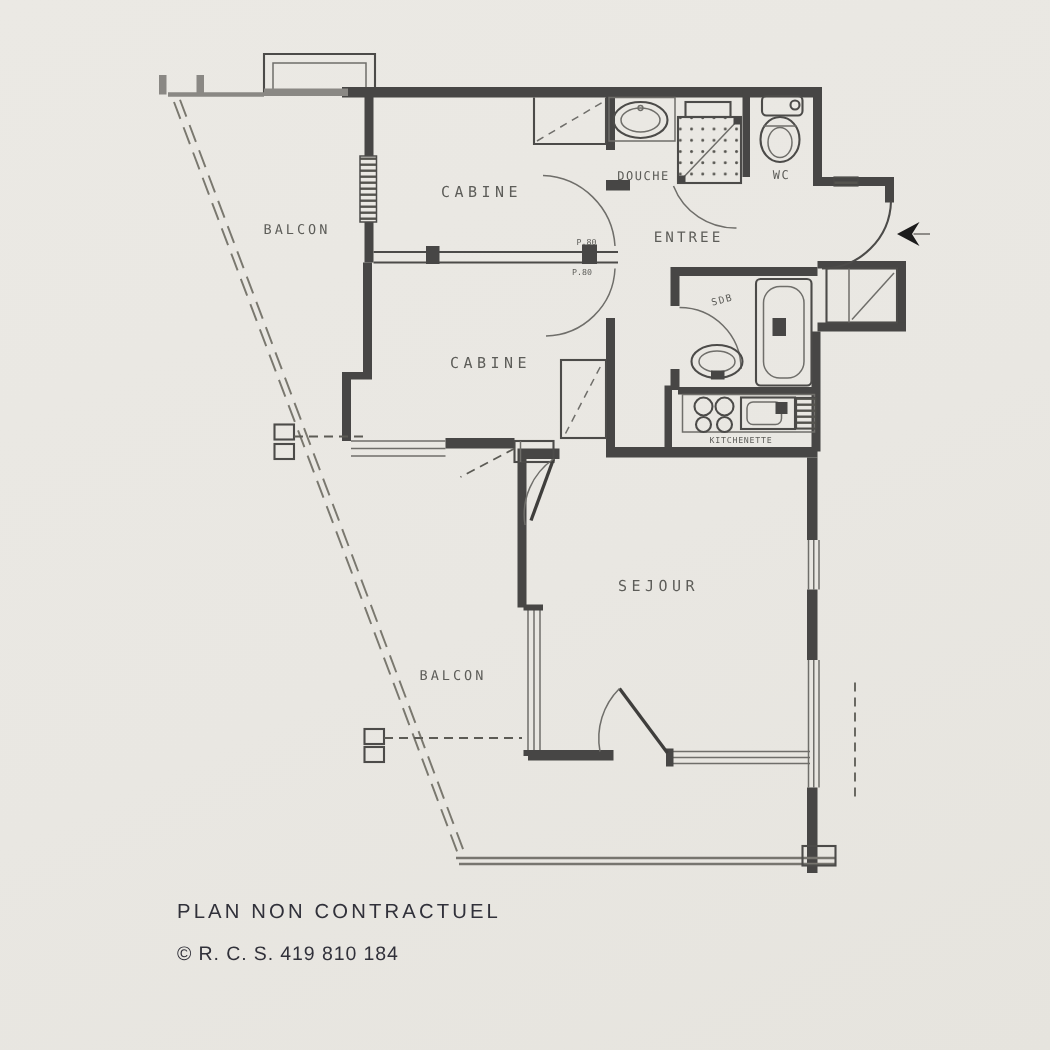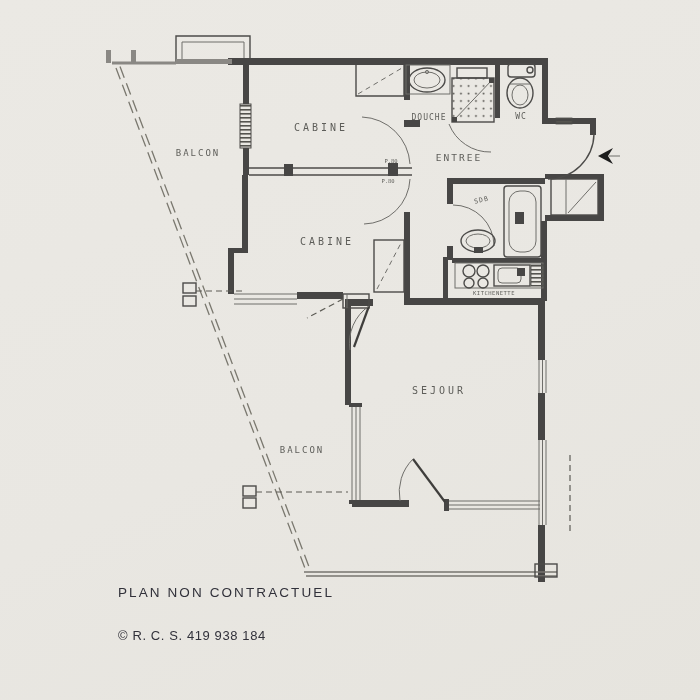--- a/index.html
+++ b/index.html
@@ -11,21 +11,21 @@
   .s1{stroke:#4c4b49;stroke-width:1.4;fill:none;}
   .s2{stroke:#3f3e3c;stroke-width:2.2;fill:none;}
   .thin{stroke:#6f6e6a;stroke-width:1;fill:none;}
   .rail{stroke:#8a8884;stroke-width:3;fill:none;}
   .rail2{stroke:#77756f;stroke-width:1.6;fill:none;}
   .dash{stroke:#7a786f;stroke-width:1.3;fill:none;stroke-dasharray:12 6;}
   .dash2{stroke:#5c5b55;stroke-width:1.2;fill:none;stroke-dasharray:6 4;}
   .dashthin{stroke:#6f6e6a;stroke-width:1;fill:none;stroke-dasharray:5 4;}
   .lbl{font-family:"DejaVu Sans Mono",monospace;fill:#52524e;opacity:.92;}
   .footer-line{position:absolute;left:118px;color:#31313a;}
-  .footer-line1{top:585px;font-size:13.5px;letter-spacing:2.1px;}
+  .footer-line1{top:600px;font-size:13.5px;letter-spacing:2.1px;}
   .footer-line2{top:628px;font-size:13px;letter-spacing:0.6px;}
 </style>
 </head>
 <body>
 
 <div class="stage">
   <svg class="plan-svg" width="700" height="700" viewBox="0 0 700 700">
     <defs>
       <pattern id="dots" width="7.5" height="7.5" patternUnits="userSpaceOnUse">
         <circle cx="3.5" cy="3.5" r="1" fill="#55544f"></circle>
@@ -219,14 +219,14 @@
       <text class="lbl" x="482" y="202" font-size="6.5" letter-spacing="1" text-anchor="middle" transform="rotate(-14 482 202)">SDB</text>
       <text class="lbl" x="494" y="295" font-size="5.5" letter-spacing="0.5" text-anchor="middle">KITCHENETTE</text>
       <text class="lbl" x="439" y="394" font-size="10" letter-spacing="3" text-anchor="middle">SEJOUR</text>
       <text class="lbl" x="302" y="453" font-size="9" letter-spacing="2" text-anchor="middle">BALCON</text>
       <text class="lbl" x="391" y="163" font-size="5.5" text-anchor="middle">P.80</text>
       <text class="lbl" x="388" y="183" font-size="5.5" text-anchor="middle">P.80</text>
     </g>
   </svg>
 
   <div class="footer-line footer-line1">PLAN NON CONTRACTUEL</div>
-  <div class="footer-line footer-line2">© R. C. S. 419 938 184</div>
+  <div class="footer-line footer-line2">© R. C. S. 419 810 184</div>
 </div>
 
 </body></html>

